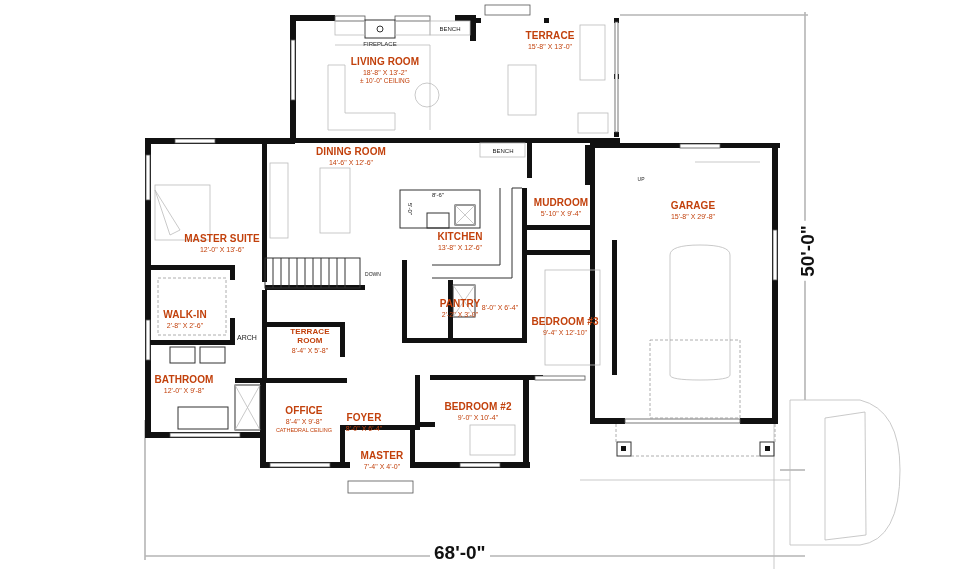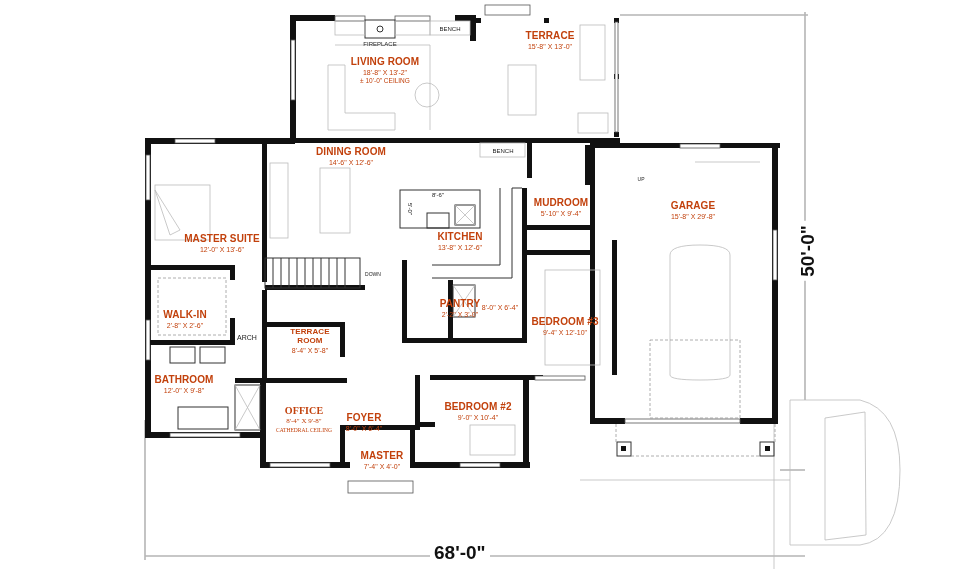--- a/index.html
+++ b/index.html
@@ -244,21 +244,21 @@
   <div class="rdim">8'-0" X 6'-4"</div>
 </div>
 <div class="lbl" style="left:565px; top:317px;">
   <div class="rname">BEDROOM #3</div>
   <div class="rdim">9'-4" X 12'-10"</div>
 </div>
 <div class="lbl" style="left:184px; top:375px;">
   <div class="rname">BATHROOM</div>
   <div class="rdim">12'-0" X 9'-8"</div>
 </div>
-<div class="lbl" style="left:304px; top:406px;font-family:Liberation Serif, serif;">
+<div class="lbl" style="left:304px; top:406px;">
   <div class="rname">OFFICE</div>
   <div class="rdim">8'-4" X 9'-8"</div>
   <div class="rdim" style="font-size:5.5px; margin-top:3px;">CATHEDRAL CEILING</div>
 </div>
 <div class="lbl" style="left:364px; top:393px;margin-top:20px;">
   <div class="rname">FOYER</div>
   <div class="rdim">8'-0" X 6'-4"</div>
 </div>
 <div class="lbl" style="left:478px; top:402px;">
   <div class="rname">BEDROOM #2</div>

